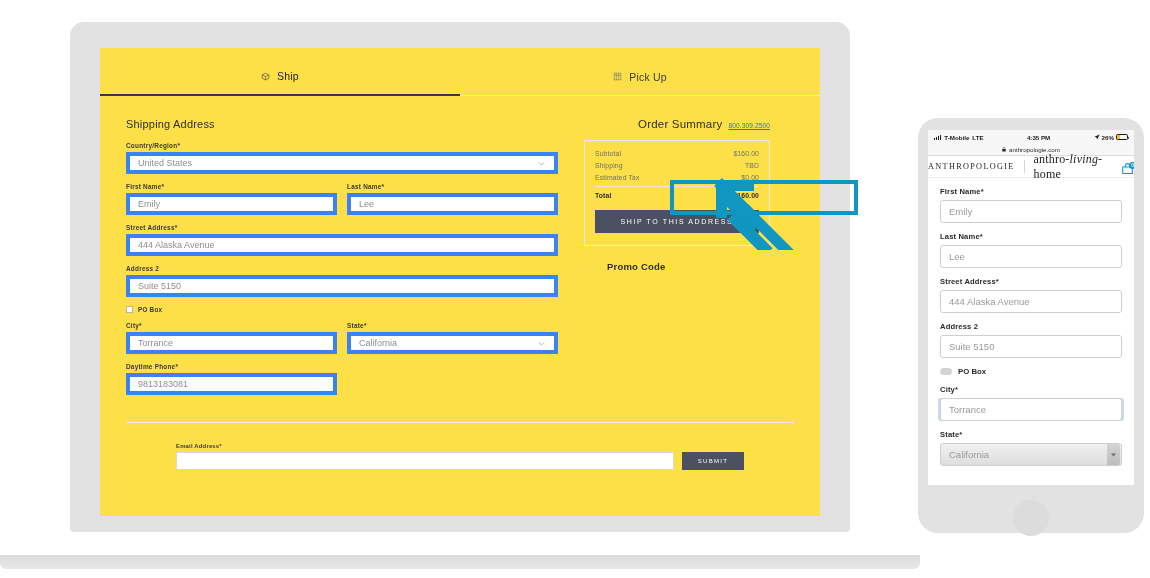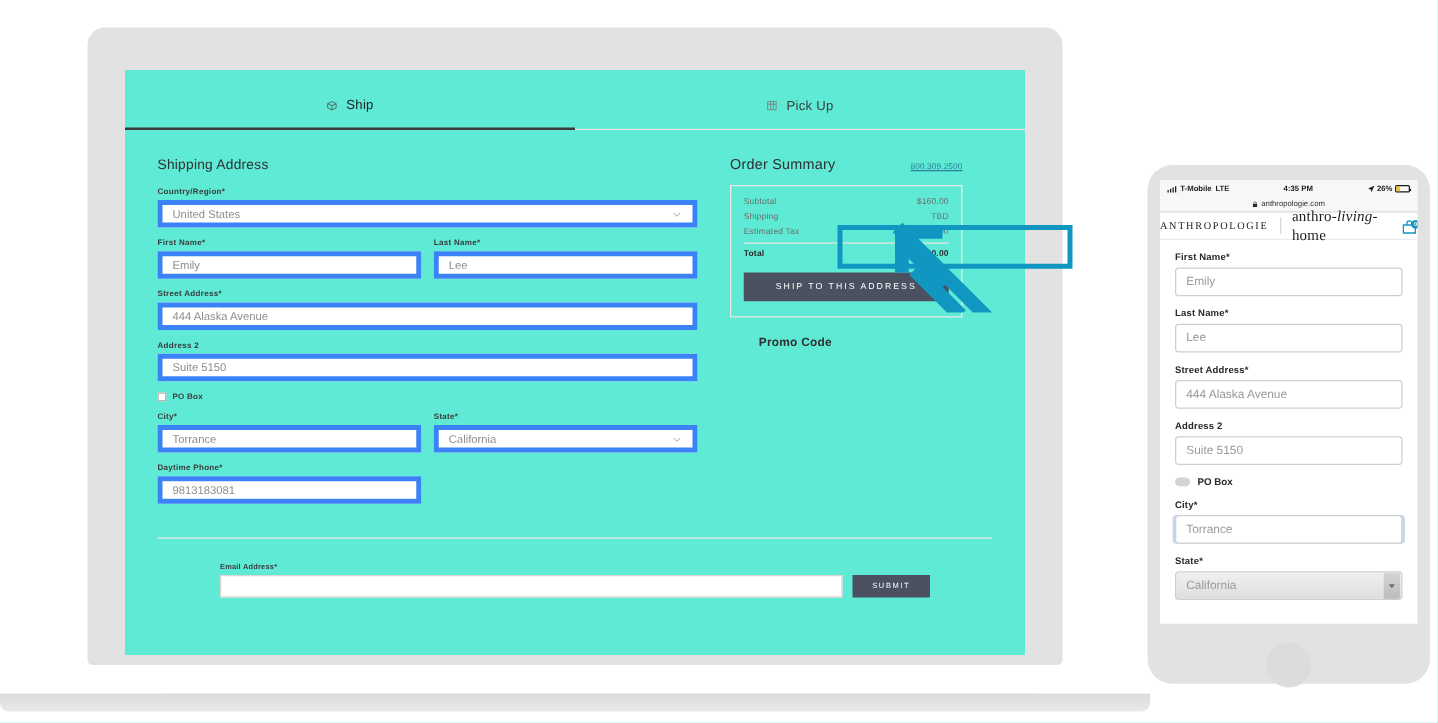--- a/index.html
+++ b/index.html
@@ -23,21 +23,21 @@
   }
   .laptop-base:after{
     content:""; position:absolute; left:0; top:0; width:100%; height:100%;
     background:linear-gradient(to bottom,#dcdcdc,#e8e8e8); border-radius:0 0 7px 7px;
   }
   .laptop-notch{
     position:absolute; left:70px; top:533px; width:700px; height:5px; background:#dadada;
   }
   .screen {
     position: absolute; left: 40px; top: 26px; width: 720px; height: 468px;
-    background: #5eead4; overflow: hidden; margin-top: 8px;
+    background: #fde047; overflow: hidden;
   }
 
   
   .tabs { display:flex; padding-top: 22px; }
   .tab { flex:1; display:flex; align-items:center; justify-content:center; gap:7px;
          font-size: 10.5px; color:#3c3c3c; letter-spacing:.2px; padding-bottom:12px;
          border-bottom: 1px solid #e6e4de; cursor:pointer; }
   .tab.active { border-bottom: 2px solid #3a3a3a; color:#222; }
   .tab svg { display:block; }
 
@@ -57,21 +57,21 @@
   .fld { margin-bottom: 9px; }
   .row2 { display:flex; gap:10px; }
   .row2 .fld { flex:1; }
   .chev { width:9px; height:9px; flex:0 0 auto; }
 
   .pobox { display:flex; align-items:center; gap:5px; margin: 1px 0 9px 0; }
   .cb-empty { width:7px; height:7px; border:1px solid #b9b5ae; background:#fff; }
   .pobox span { font-size: 6.4px; color:#3a3a3a; font-weight:700; letter-spacing:.2px;}
 
   
-  .os-head { display:flex; align-items:baseline; justify-content:space-between; margin-bottom:10px;gap:6px;}
+  .os-head { display:flex; align-items:baseline; justify-content:flex-end; margin-bottom:10px;gap:6px;}
   .os-title { font-size: 11.5px; color:#2f2f2f; letter-spacing:.2px;}
   .os-phone { font-size: 6.6px; color:#2e7d9a; text-decoration:underline; letter-spacing:.1px;}
   .os-box { border:1px solid #eceae5; padding: 9px 10px 12px 10px; }
   .os-line { display:flex; justify-content:space-between; font-size: 6.8px; color:#6e6e6e; margin-bottom:5px; letter-spacing:.15px;}
   .os-line.total { color:#2b2b2b; font-weight:700; border-top:1px solid #e8e6e1; padding-top:5px; margin-bottom:0;}
   .ship-btn {
     height: 23px; background:#4b5160; color:#ffffff; font-size: 7px; letter-spacing: 1.6px;
     display:flex; align-items:center; justify-content:center; margin-top: 11px; cursor:pointer;
   }
   .hl-box { position:absolute; left: 610px; top: 158px; width: 188px; height: 35px;
@@ -88,21 +88,21 @@
   .su-lab { font-size: 5.9px; color:#3a3a3a; font-weight:700; margin-bottom:3px; letter-spacing:.2px;}
   .su-inrow { display:flex; gap: 8px; }
   .su-input { flex:1; height: 18px; border:1px solid #dcd8d1; background:#fff; }
   .su-submit { width: 62px; height: 18px; background:#4b5160; color:#fff; font-size:6px;
                letter-spacing:1.3px; display:flex; align-items:center; justify-content:center; cursor:pointer;}
 
   
   .arrow { position:absolute; left: 714px; top: 178px; width: 90px; height: 72px; }
 
   
-  .phone { position:absolute; left: 918px; top: 132px; width: 226px; height: 415px; }
+  .phone { position:absolute; left: 918px; top: 118px; width: 226px; height: 415px; }
   .phone-body { position:absolute; inset:0; background:#e2e2e2; border-radius: 20px; }
   .phone-screen { position:absolute; left: 10px; top: 12px; width: 206px; height: 355px;
                   background:#ffffff; overflow:hidden; }
   .phone-home { position:absolute; left: 95px; top: 382px; width: 36px; height: 36px;
                 border-radius:50%; background:#dcdcdc; }
   .statusbar { height: 14px; background:#f7f7f7; display:flex; align-items:center;
                padding: 0 6px; font-size: 6.2px; color:#1b1b1b; font-weight:700; }
   .sb-l { display:flex; align-items:center; gap:3px; }
   .sb-c { flex:1; text-align:center; }
   .sb-r { display:flex; align-items:center; gap:2px; }

